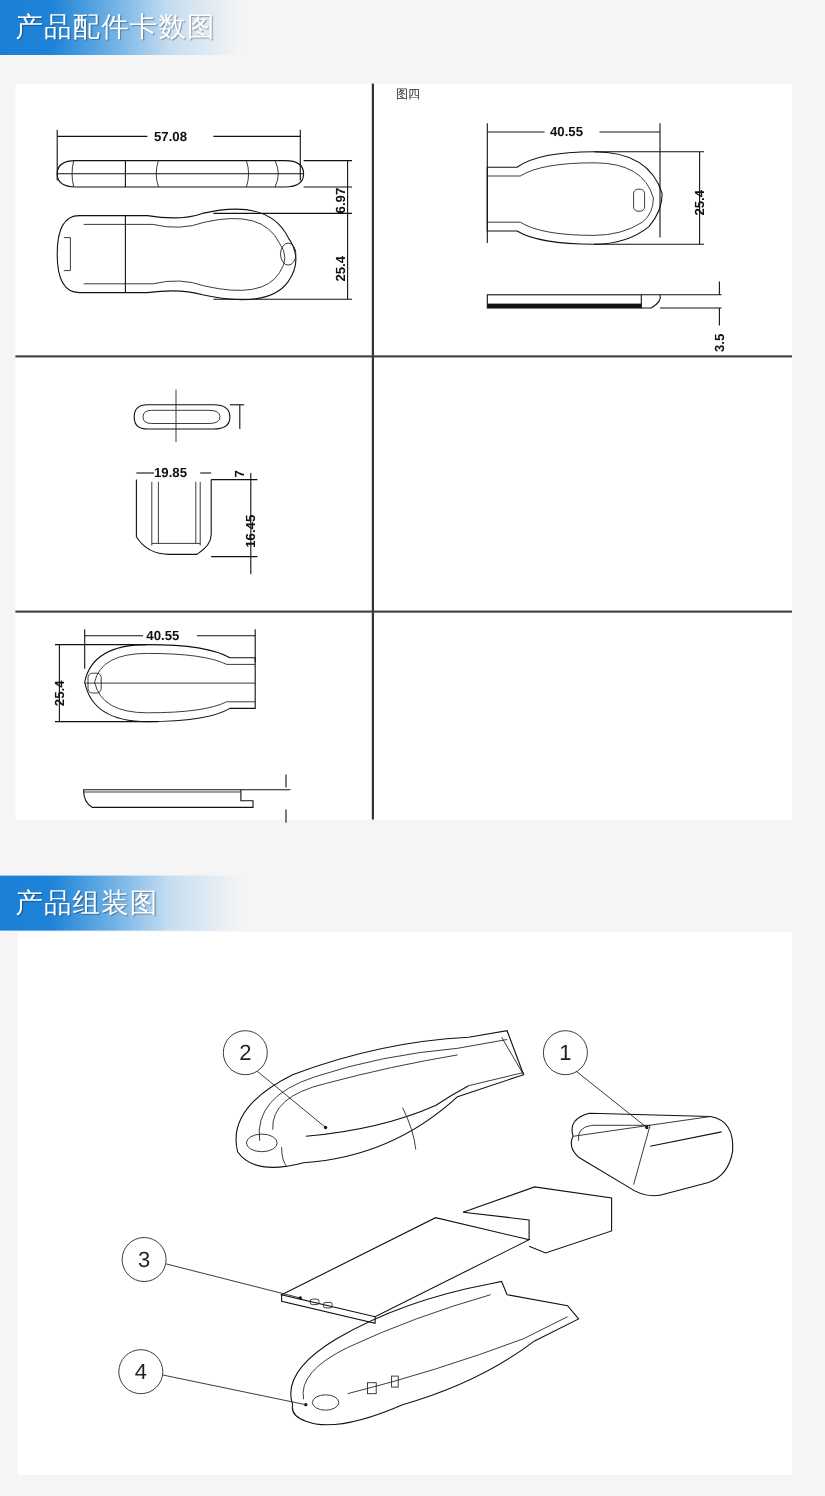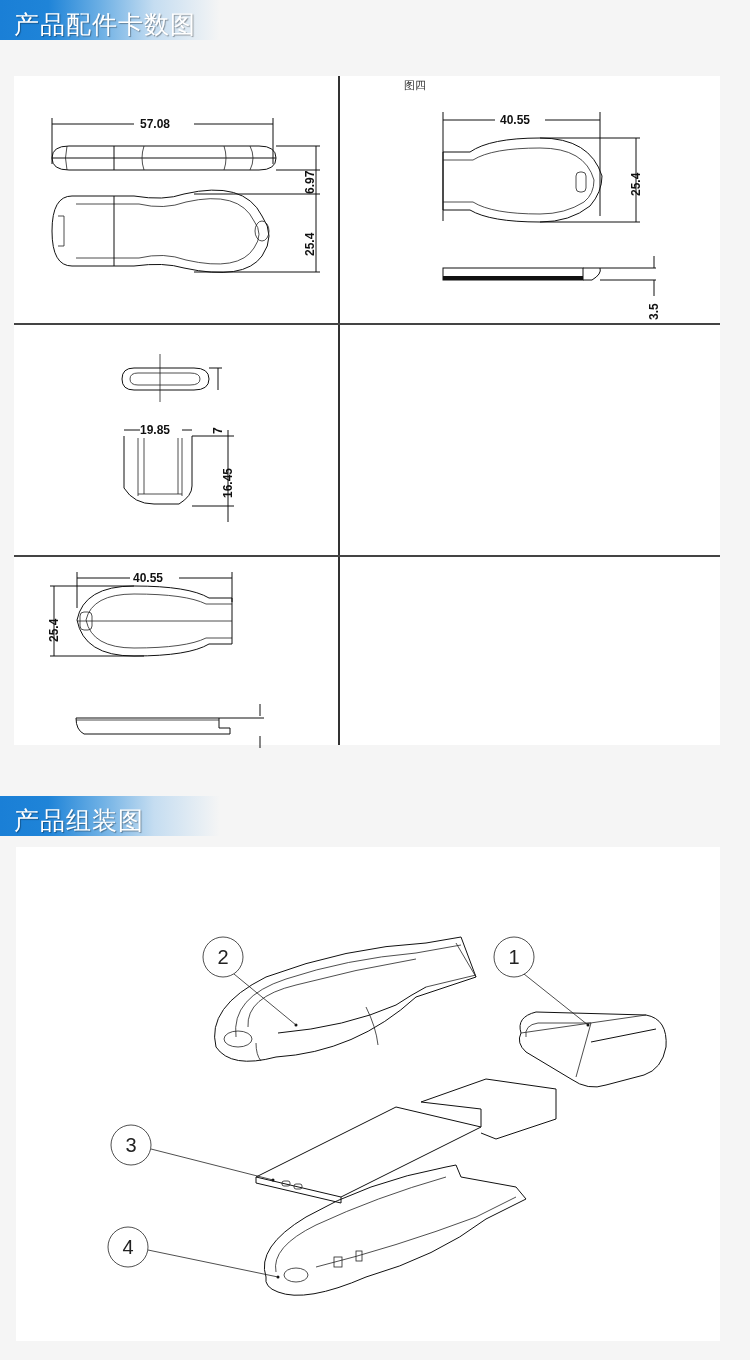--- a/index.html
+++ b/index.html
@@ -1,25 +1,25 @@
 <!DOCTYPE html>
 <html><head>
 <meta charset="utf-8">
 <style>
   html, body { margin:0; padding:0; }
   body { width:750px; height:1360px; background:#f5f5f5; position:relative; overflow:hidden;
          font-family:"DejaVu Sans", sans-serif; }
-  .section-header { position:absolute; left:0; width:220px; height:40px;
+  .section-header { position:absolute; left:0; width:220px; height:50px;
     background: linear-gradient(to right, #1a7fd6 0%, #1f84d8 22%, #6aaee4 45%, #c5ddf1 70%, #f5f5f5 100%); }
   .section-header span { position:absolute; left:14px; top:8px; color:#fff; font-size:25px;
     letter-spacing:1px; text-shadow:1px 1px 1px rgba(0,0,0,0.35); white-space:nowrap; }
   .panel { position:absolute; background:#fff; }
   .vline { position:absolute; width:2px; background:#333; }
   .hline { position:absolute; height:2px; background:#444; }
-  .label { position:absolute; font-size:11px; color:#333;margin-left:44px; }
+  .label { position:absolute; font-size:11px; color:#333; }
   svg { position:absolute; overflow:visible; }
   .dim { font-family:"Liberation Sans", sans-serif; font-weight:bold; font-size:12px; fill:#111; }
   .ln { stroke:#111; fill:none; stroke-width:1; }
   .lnt { stroke:#222; fill:none; stroke-width:0.8; }
   .num { font-family:"Liberation Sans", sans-serif; font-size:20px; fill:#222; }
 </style>
 </head>
 <body>
 
 <div class="section-header" style="top:0;">

